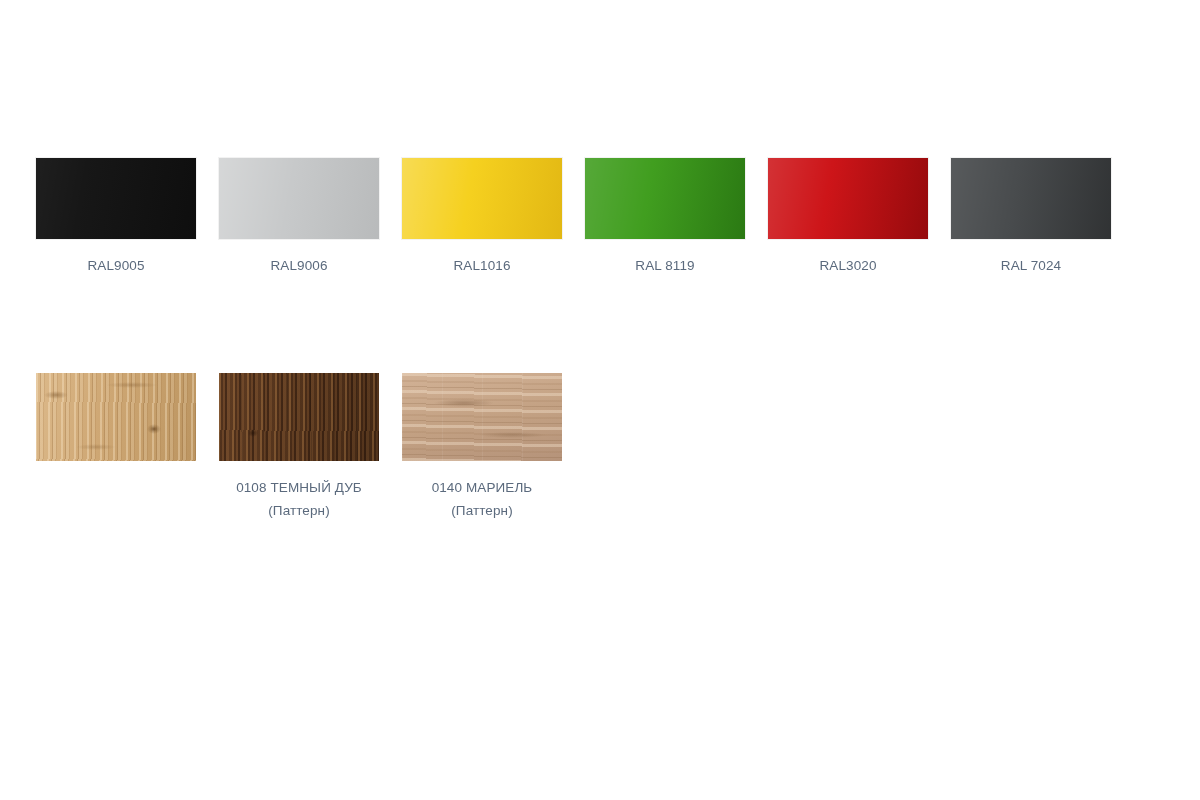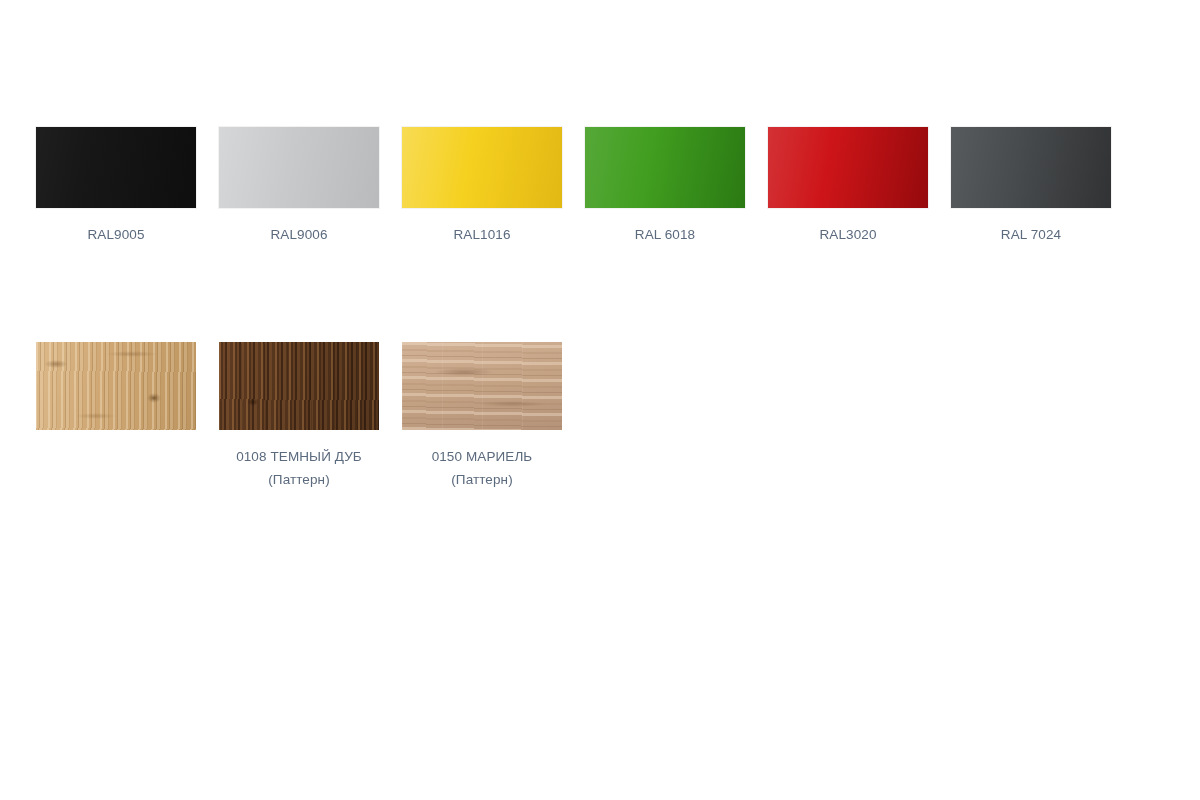--- a/index.html
+++ b/index.html
@@ -12,21 +12,21 @@
     width: 1200px;
     height: 800px;
     font-family: "Liberation Sans", "DejaVu Sans", sans-serif;
     overflow: hidden;
     position: relative;
   }
 
   #swatch-grid {
     position: absolute;
     left: 36px;
-    top: 98px;
+    top: 129px;
     width: 1128px;
     display: grid;
     grid-template-columns: repeat(6, 183px);
     grid-auto-rows: 222px;
   }
 
   .swatch-cell {
     width: 183px;
     display: flex;
     flex-direction: column;
@@ -175,21 +175,21 @@
     <div class="swatch-cell">
       <div class="chip-area">
         <div class="chip solid f-ral1016" title="RAL1016"></div>
       </div>
       <div class="chip-label">RAL1016</div>
     </div>
     <div class="swatch-cell">
       <div class="chip-area">
         <div class="chip solid f-ral6018" title="RAL 6018"></div>
       </div>
-      <div class="chip-label">RAL 6018</div>
+      <div class="chip-label">RAL 8119</div>
     </div>
     <div class="swatch-cell">
       <div class="chip-area">
         <div class="chip solid f-ral3020" title="RAL3020"></div>
       </div>
       <div class="chip-label">RAL3020</div>
     </div>
     <div class="swatch-cell">
       <div class="chip-area">
         <div class="chip solid f-ral7024" title="RAL 7024"></div>
@@ -205,16 +205,16 @@
       <div class="chip-area">
         <div class="chip texture f-oak-dark" title="0108 ТЕМНЫЙ ДУБ (Паттерн)"></div>
       </div>
       <div class="chip-label">0108 ТЕМНЫЙ ДУБ
 (Паттерн)</div>
     </div>
     <div class="swatch-cell">
       <div class="chip-area">
         <div class="chip texture f-oak-mariel" title="0110 МАРИЕЛЬ (Паттерн)"></div>
       </div>
-      <div class="chip-label">0150 МАРИЕЛЬ
+      <div class="chip-label">0140 МАРИЕЛЬ
 (Паттерн)</div>
     </div>
   </div>
 
 </body></html>

